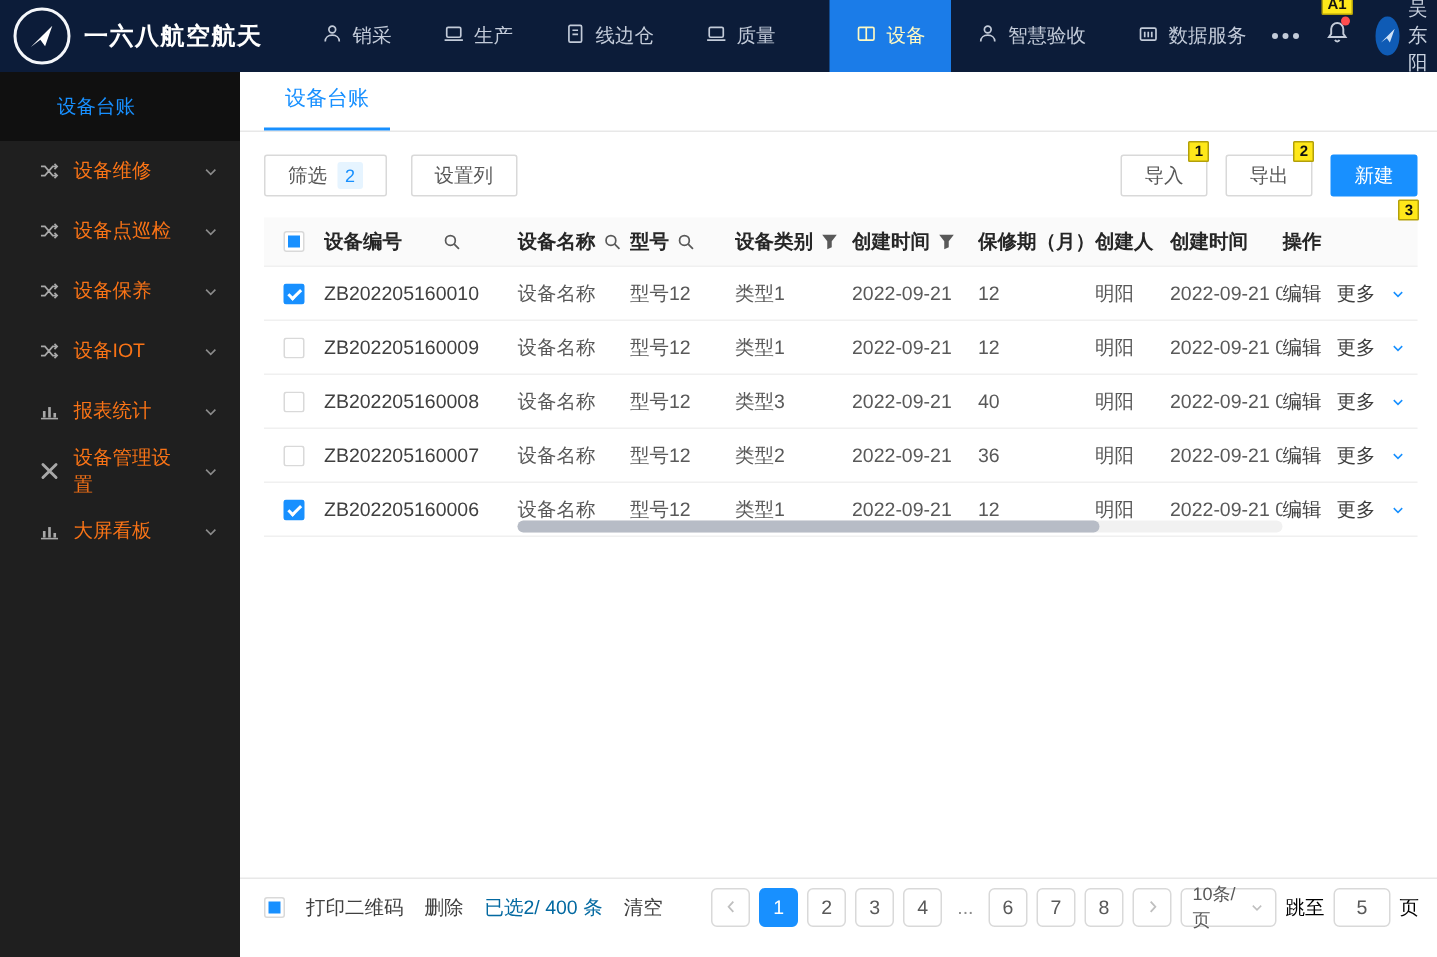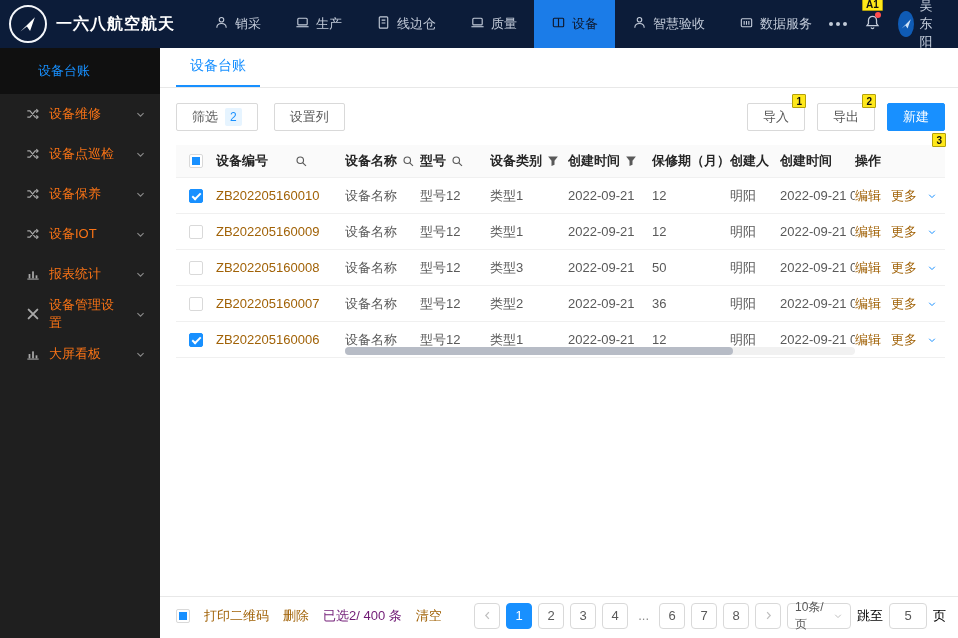--- a/index.html
+++ b/index.html
@@ -11,21 +11,21 @@
     background:#0c1c39; display:flex; align-items:center; z-index:30; }
   .logo { width:38px; height:38px; margin-left:9px; border-radius:50%;
     border:2px solid #f4f6fa; background:#0c1c39; display:flex; align-items:center;
     justify-content:center; flex:none; }
   .brand { color:#ffffff; font-size:16px; font-weight:700; margin-left:9px;
     letter-spacing:1px; white-space:nowrap; }
   .topnav { display:flex; height:48px; margin-left:22px; align-items:stretch; }
   .nav-item { display:flex; align-items:center; gap:6px; padding:0 17px;
     color:#c3cbd9; font-size:13px; cursor:pointer; white-space:nowrap; }
   .nav-item svg { flex:none; }
-  .nav-item.active { background:#1b7ce8; color:#0f172a; }
+  .nav-item.active { background:#1b7ce8; color:#fef9c3;margin-left:19px; }
   .top-right { margin-left:auto; display:flex; align-items:center; gap:17px;
     padding-right:18px; color:#b9c2d2; }
   .dots { display:flex; gap:3px; }
   .dots i { width:4px; height:4px; border-radius:50%; background:#c3cbd9; }
   .bell-wrap { position:relative; display:flex; align-items:center; }
   .anno-badge { position:absolute; background:#ffe81a; border:1px solid #b3a00a;
     color:#111; font-size:10px; font-weight:700; padding:0 3px; height:14px;
     line-height:13px; border-radius:1px; white-space:nowrap; z-index:40; }
   .bell-anno { top:-17px; left:-2px; }
   .bell-dot { position:absolute; right:0px; top:-2px; width:6px; height:6px;
@@ -71,44 +71,44 @@
   .trow { display:flex; height:36px; align-items:center;
     border-bottom:1px solid #f0f0f0; color:#595959; background:#fff; }
   .cell { display:flex; align-items:center; gap:5px; overflow:hidden;
     white-space:nowrap; flex:none; padding-right:6px; }
   .c0 { width:40px; justify-content:center; padding-right:0; }
   .c1 { width:129px;gap:27px; } .c2 { width:75px; } .c3 { width:70px; } .c4 { width:78px; }
   .c5 { width:84px; } .c6 { width:78px; } .c7 { width:50px; } .c8 { width:75px;gap:19px; }
   .c9 { width:90px; }
   .hicon { color:#595959; display:flex; }
   .sorticon { color:#bfbfbf; display:flex; }
-  .link { color:#a16207; cursor:pointer; }
+  .link { color:#404040; cursor:pointer; }
   .act { display:flex; gap:10px; align-items:center; color:#1890ff; }
   .act .chev { display:flex; color:#1890ff; }
 
   .cb { width:14px; height:14px; border:1px solid #d9d9d9; border-radius:2px;
     background:#fff; position:relative; display:inline-block; cursor:pointer;
     flex:none; }
   .cb.checked { background:#1890ff; border-color:#1890ff; }
   .cb.checked::after { content:""; position:absolute; left:4px; top:1px; width:3px;
     height:7px; border:solid #fff; border-width:0 2px 2px 0; transform:rotate(45deg); }
   .cb.indet::after { content:""; position:absolute; left:2px; top:2px; width:8px;
     height:8px; background:#1890ff; }
 
   .hscroll { position:absolute; left:169px; bottom:3px; width:510px; height:8px;
     background:#f1f1f1; border-radius:4px; }
   .hscroll .thumb { position:absolute; left:0; top:0; width:388px; height:8px;
     background:#b7bcc6; border-radius:4px; cursor:pointer; }
 
   
-  .footer { position:absolute; left:0; bottom:4px; width:798px; height:38px;
+  .footer { position:absolute; left:0; bottom:15px; width:798px; height:38px;
     background:#fff; border-top:1px solid #e8e8e8; display:flex; align-items:center;
     padding:0 12px 0 16px; font-size:13px; }
   .foot-left { display:flex; align-items:center; gap:14px; }
-  .gray { color:#701a75; }
+  .gray { color:#0369a1; }
   .pagination { margin-left:auto; display:flex; align-items:center; gap:6px; }
   .pg-btn { min-width:26px; height:26px; border:1px solid #d9d9d9; border-radius:4px;
     display:flex; align-items:center; justify-content:center; color:#595959;
     font-size:13px; background:#fff; cursor:pointer; padding:0 4px; }
   .pg-btn.active { background:#1890ff; border-color:#1890ff; color:#fff; }
   .pg-btn.navarrow { color:#bfbfbf; }
   .pg-ellipsis { border:none; background:none; min-width:18px; color:#8c8c8c; }
   .pg-size { width:64px; justify-content:space-between; padding:0 7px; font-size:12px; }
   .pg-size .chev { color:#bfbfbf; display:flex; }
   .jump-input { width:38px; height:26px; border:1px solid #d9d9d9; border-radius:4px;
@@ -502,21 +502,21 @@
       <div class="cell c3">
           <span>型号12</span>
         </div>
       <div class="cell c4">
           <span>类型3</span>
         </div>
       <div class="cell c5">
           <span>2022-09-21</span>
         </div>
       <div class="cell c6">
-          <span>50</span>
+          <span>40</span>
         </div>
       <div class="cell c7">
           <span>明阳</span>
         </div>
       <div class="cell c8">
           <span>2022-09-21 0</span>
         </div>
       <div class="cell c9 act">
           <span class="link">编辑</span>
           <span class="link">更多</span>

